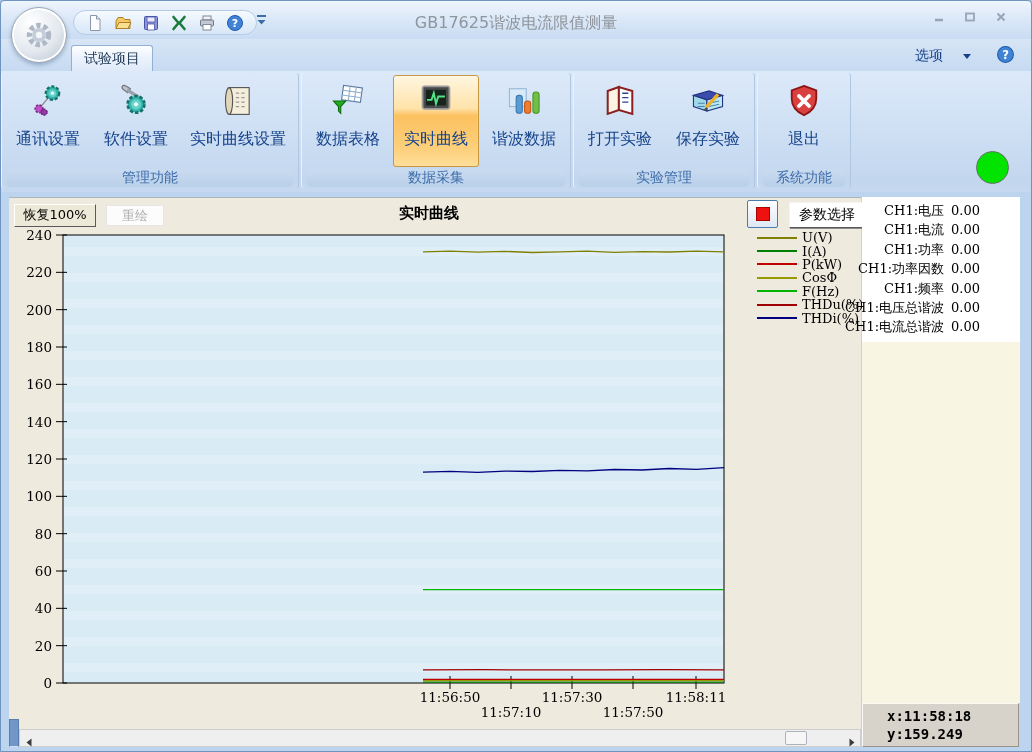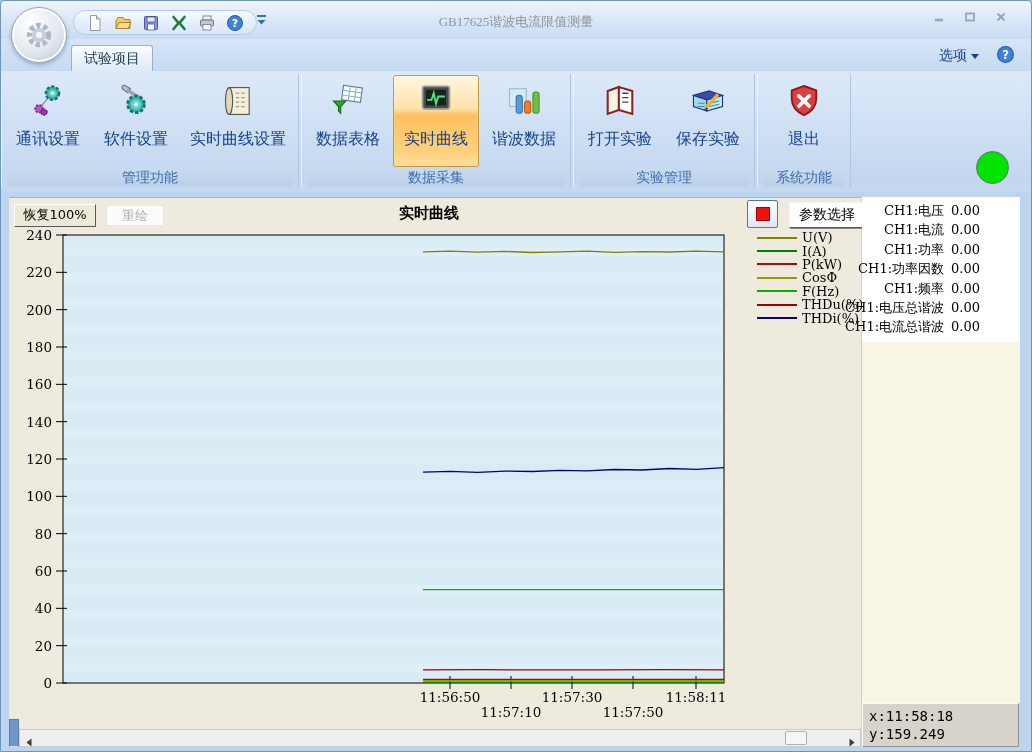--- a/index.html
+++ b/index.html
@@ -15,35 +15,35 @@
          border:1px solid #9aa6b6; box-shadow:0 2px 4px rgba(40,70,110,.35), inset 0 0 0 2px #fff;
          z-index:30; display:flex; align-items:center; justify-content:center; cursor:pointer; }
   .orb svg { width:34px; height:34px; }
   .qat { position:absolute; left:72px; top:9px; height:25px; padding:0 12px; border-radius:13px;
          background:linear-gradient(#f5fafe,#d7e6f7); border:1px solid #b5cbe6;
          display:flex; align-items:center; gap:10px; }
   .qat-icon { width:18px; height:18px; display:inline-block; cursor:pointer; }
   .qat-icon svg { width:100%; height:100%; }
   .qat-more { position:absolute; left:254px; top:12px; width:13px; height:16px; cursor:pointer; }
   .title-text { position:absolute; left:0; right:0; top:12px; text-align:center;
-                font-size:13px; color:#8f959c;font-family:Liberation Serif, serif; }
+                font-size:16px; color:#8f959c; }
   .win-controls { position:absolute; top:7px; right:18px; display:flex; gap:7px; }
   .win-btn { width:24px; height:17px; display:flex; align-items:center; justify-content:center;
              border-radius:2px; cursor:pointer; }
   .win-btn svg { width:14px; height:12px; }
 
   
   .tabrow { position:absolute; left:0; top:38px; right:0; height:32px;
             background:linear-gradient(#d7e5f6,#c6daf1); }
   .tab-active { position:absolute; left:70px; top:6px; width:82px; height:26px;
                 background:linear-gradient(#fdfeff,#ecf3fc 45%,#dfeaf8);
                 border:1px solid #94b1d4; border-bottom:none; border-radius:3px 3px 0 0;
                 font-size:14px; color:#223a56; text-align:center; line-height:25px; cursor:pointer; }
-  .options { position:absolute; right:52px; top:8px; font-size:14px; color:#15428b;
-             display:flex; align-items:center; gap:4px; cursor:pointer; }
+  .options { position:absolute; right:60px; top:8px; font-size:14px; color:#15428b;
+             display:flex; align-items:center; gap:20px; cursor:pointer; }
   .caret-down { width:0; height:0; border-left:4px solid transparent; border-right:4px solid transparent;
                 border-top:5px solid #15428b; }
   .tab-help { position:absolute; right:16px; top:6px; width:19px; height:19px; cursor:pointer; }
   .tab-help svg { width:100%; height:100%; }
 
   
   .ribbon { position:absolute; left:0; top:70px; right:0; height:154px;
             background:linear-gradient(#dce9f9,#cfe0f4 38%,#c2d6ee 72%,#cfdff3);
             border-bottom:1px solid #8fb0d8; padding:2px 6px 0 0; display:flex; }
   .group { display:flex; flex-direction:column; height:115px; margin-right:2px;
@@ -107,22 +107,22 @@
   
   .readouts { position:absolute; left:861px; top:5px; width:158px; height:145px; background:#ffffff;
               padding-top:5px; }
   .ro-row { display:flex; justify-content:flex-end; align-items:baseline; height:19.4px;
             padding-right:40px; font-family:"DejaVu Serif","Liberation Serif",serif; }
   .ro-label { font-size:13px; color:#000; white-space:nowrap; }
   .ro-value { font-size:13px; color:#000; margin-left:7px; }
   .panel-mid { position:absolute; left:861px; top:150px; width:158px; height:361px; background:#f9f5e3; }
   .coord-box { position:absolute; left:861px; top:511px; width:157px; height:44px; background:#d7d3ca;
                border:1px solid #98948c; border-top-color:#fbfaf7; border-left-color:#fbfaf7;
-               padding:3px 6px; font-family:"DejaVu Sans Mono","Liberation Mono",monospace;
-               font-size:14px; font-weight:normal; color:#000; line-height:18px; }
+               padding:3px 24px; font-family:"DejaVu Sans Mono","Liberation Mono",monospace;
+               font-size:14px; font-weight:bold; color:#000; line-height:18px; }
 </style>
 </head>
 <body>
 
 <div class="window">
 
   <div class="titlebar">
     <div class="qat" id="qat">
         <span class="qat-icon"><svg viewBox="0 0 18 18">
             <path d="M4.5 1.5h6l3.5 3.5v11.5h-9.5z" fill="#fdfdfd" stroke="#8a97a8"></path>

